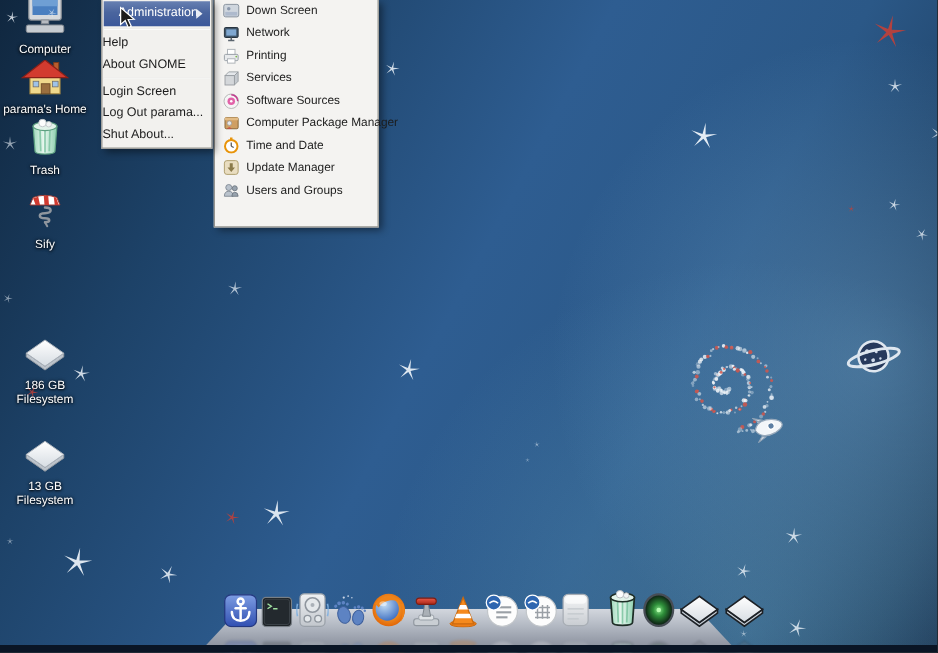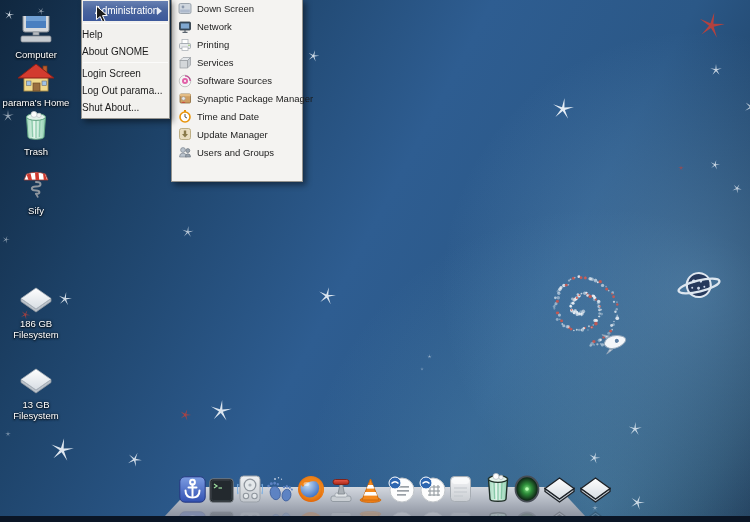--- a/index.html
+++ b/index.html
@@ -14,21 +14,21 @@
   .screen *{box-sizing:border-box;}
 
   
   .star{position:absolute;pointer-events:none;}
   .galaxy,.rocket,.planet{position:absolute;pointer-events:none;}
   .galaxy{left:535px;top:258px;width:100px;height:110px;}
   .rocket{left:598px;top:329px;width:32px;height:26px;}
   .planet{left:676px;top:266px;width:46px;height:40px;}
 
   
-  .desk-item{position:absolute;width:72px;text-align:center;cursor:default;margin-top:16px;}
+  .desk-item{position:absolute;width:72px;text-align:center;cursor:default;}
   .desk-item .ic{display:inline-block;}
   .desk-label{margin-top:1px;font-size:9.5px;line-height:11px;color:#fff;
     text-shadow:0 1px 2px rgba(0,0,0,.95),0 0 3px rgba(0,0,0,.8);}
 
   
   .menu-panel{position:absolute;background:#f2f1ee;border:1px solid #95948f;
     box-shadow:3px 3px 6px rgba(0,0,0,.45);z-index:50;}
   .sys-menu{left:81px;top:-1px;width:89px;height:120px;}
   .sub-menu{left:171px;top:-1px;width:132px;height:183px;z-index:49;background:#f4f3f1;}
   .mi{height:17px;line-height:17px;font-size:10px;color:#1c1c1c;
@@ -592,21 +592,21 @@
       <span>Software Sources</span>
     </div>
 
     <div class="smi">
       <svg class="mic" viewBox="0 0 14 14">
         <rect x="2" y="3" width="10.5" height="9" rx="1" fill="#cf9f63" stroke="#8a6a3a" stroke-width=".8"></rect>
         <rect x="2" y="3" width="10.5" height="2.2" fill="#e3bc85"></rect>
         <circle cx="5.5" cy="7.5" r="1.8" fill="#e8e8e8" stroke="#9a9a9a" stroke-width=".6"></circle>
         <path d="M3.5,12 Q5.5,9.5 7.5,12 Z" fill="#c94a42"></path>
       </svg>
-      <span>Synaptic Package Manager</span>
+      <span>Computer Package Manager</span>
     </div>
 
     <div class="smi">
       <svg class="mic" viewBox="0 0 14 14">
         <rect x="6" y="1" width="2" height="2" fill="#e8940a"></rect>
         <circle cx="7" cy="8" r="5" fill="#fff" stroke="#e8940a" stroke-width="1.6"></circle>
         <line x1="7" y1="8" x2="7" y2="5" stroke="#555" stroke-width="1"></line>
         <line x1="7" y1="8" x2="9" y2="9" stroke="#555" stroke-width="1"></line>
       </svg>
       <span>Time and Date</span>

